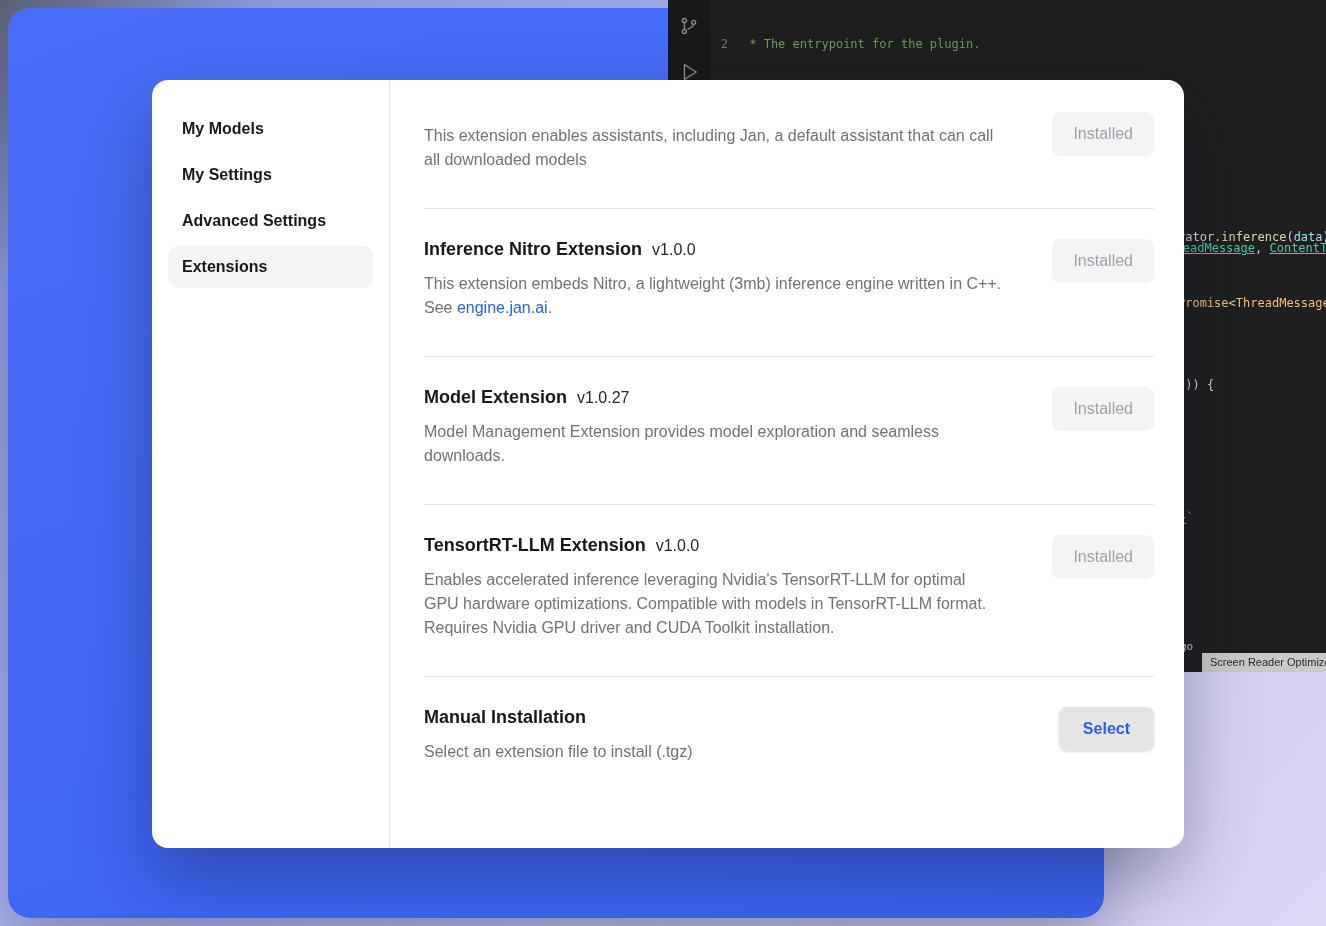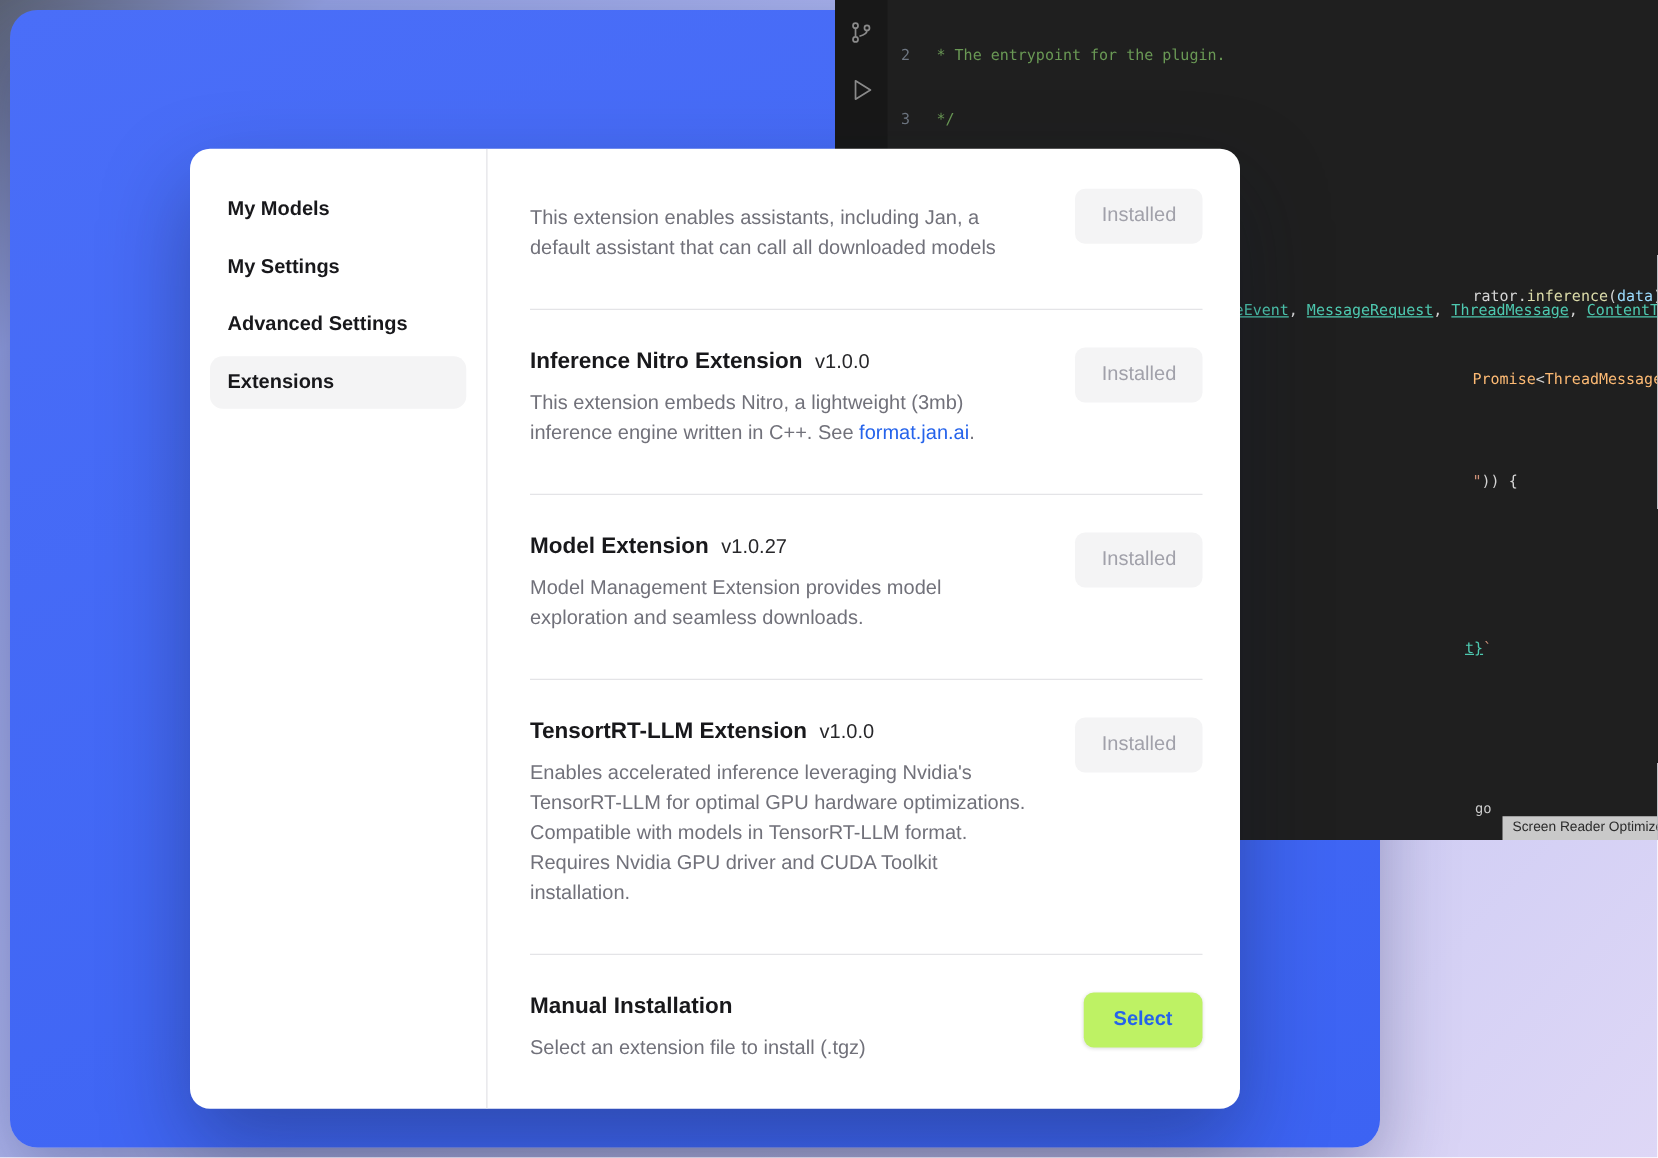--- a/index.html
+++ b/index.html
@@ -37,43 +37,43 @@
   #frag-f1 { left:510px; top:230px; }
   #frag-f2 { left:510px; top:296px; }
   #frag-f3 { left:510px; top:378px; }
   #frag-f4 { left:504px; top:511px; }
   .status-go { position:absolute; left:512px; top:640px; color:#cccccc;
     font-family:"DejaVu Sans Mono",monospace; font-size:11px; }
   .status-chip { position:absolute; left:534px; top:653px; background:#c9c9c9; color:#2b2b2b;
     font-size:11px; line-height:11px; padding:4px 8px; white-space:nowrap; }
 
   
-  .modal { position:absolute; left:152px; top:80px; width:840px; height:768px;
+  .modal { position:absolute; left:152px; top:80px; width:1032px; height:768px;
     background:#ffffff; border-radius:16px; box-shadow:0 30px 70px rgba(15,23,42,.35);
-    display:flex; overflow:hidden;margin-top:39px; }
+    display:flex; overflow:hidden; }
   .sidebar { width:238px; flex:none; border-right:1px solid #e4e4e7; padding:28px 16px; }
   .side-item { padding:12px 14px; border-radius:10px; margin-bottom:4px;
     font-size:16px; font-weight:600; color:#18181b; cursor:pointer; }
   .side-item.active { background:#f4f4f5; }
 
   .content { flex:1; padding:32px 30px 20px 34px; overflow:hidden; }
   .section { display:flex; align-items:flex-start; justify-content:space-between;
     padding:30px 0 36px; border-bottom:1px solid #e4e4e7; }
   .section.first { padding-top:0; }
   .section.manual { border-bottom:none; padding-bottom:0; }
   .sec-left { flex:1; padding-right:36px; }
   .sec-title-row { display:flex; align-items:baseline; gap:10px; }
   .sec-title { font-size:18px; font-weight:700; color:#18181b; }
   .sec-version { font-size:16px; font-weight:500; color:#27272a; }
   .sec-desc { margin-top:12px; font-size:16px; line-height:24px; color:#71717a; max-width:578px; }
   .link { color:#2563eb; cursor:pointer; text-decoration:none; }
   .btn { flex:none; border:none; border-radius:8px; background:#f4f4f5; cursor:pointer;
     font-family:inherit; font-size:16px; line-height:22px; padding:11px 21px; }
   .btn-installed { color:#a1a1aa; font-weight:500;text-align:center; }
-  .btn-select { color:#2563eb; font-weight:700; background:#bef264; padding:11px 24px;
+  .btn-select { color:#2563eb; font-weight:700; background:#e5e5e5; padding:11px 24px;
     box-shadow:0 1px 3px rgba(0,0,0,.12); }
 </style>
 </head>
 <body>
 
 <div class="desktop">
 
   <div class="blue-window"></div>
 
   <div class="editor">
@@ -142,21 +142,21 @@
         </div>
         <button class="btn btn-installed">Installed</button>
       </section>
 
       <section class="section">
         <div class="sec-left">
           <div class="sec-title-row">
             <h3 class="sec-title">Inference Nitro Extension</h3>
             <span class="sec-version">v1.0.0</span>
           </div>
-          <p class="sec-desc"><span>This extension embeds Nitro, a lightweight (3mb) inference engine written in C++. See </span><a class="link">format.jan.ai</a><span>.</span></p>
+          <p class="sec-desc"><span>This extension embeds Nitro, a lightweight (3mb) inference engine written in C++. See </span><a class="link">engine.jan.ai</a><span>.</span></p>
         </div>
         <button class="btn btn-installed">Installed</button>
       </section>
 
       <section class="section">
         <div class="sec-left">
           <div class="sec-title-row">
             <h3 class="sec-title">Model Extension</h3>
             <span class="sec-version">v1.0.27</span>
           </div>

